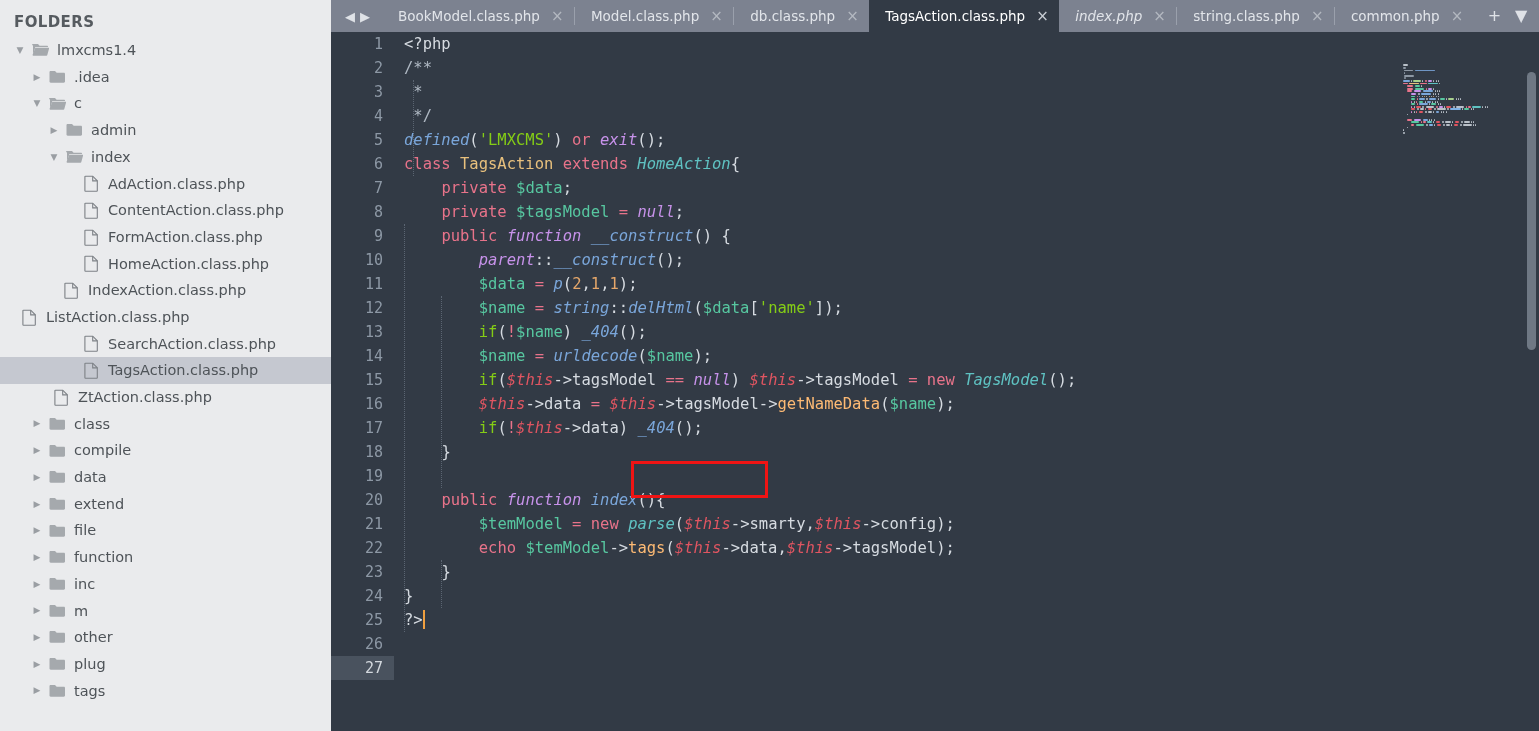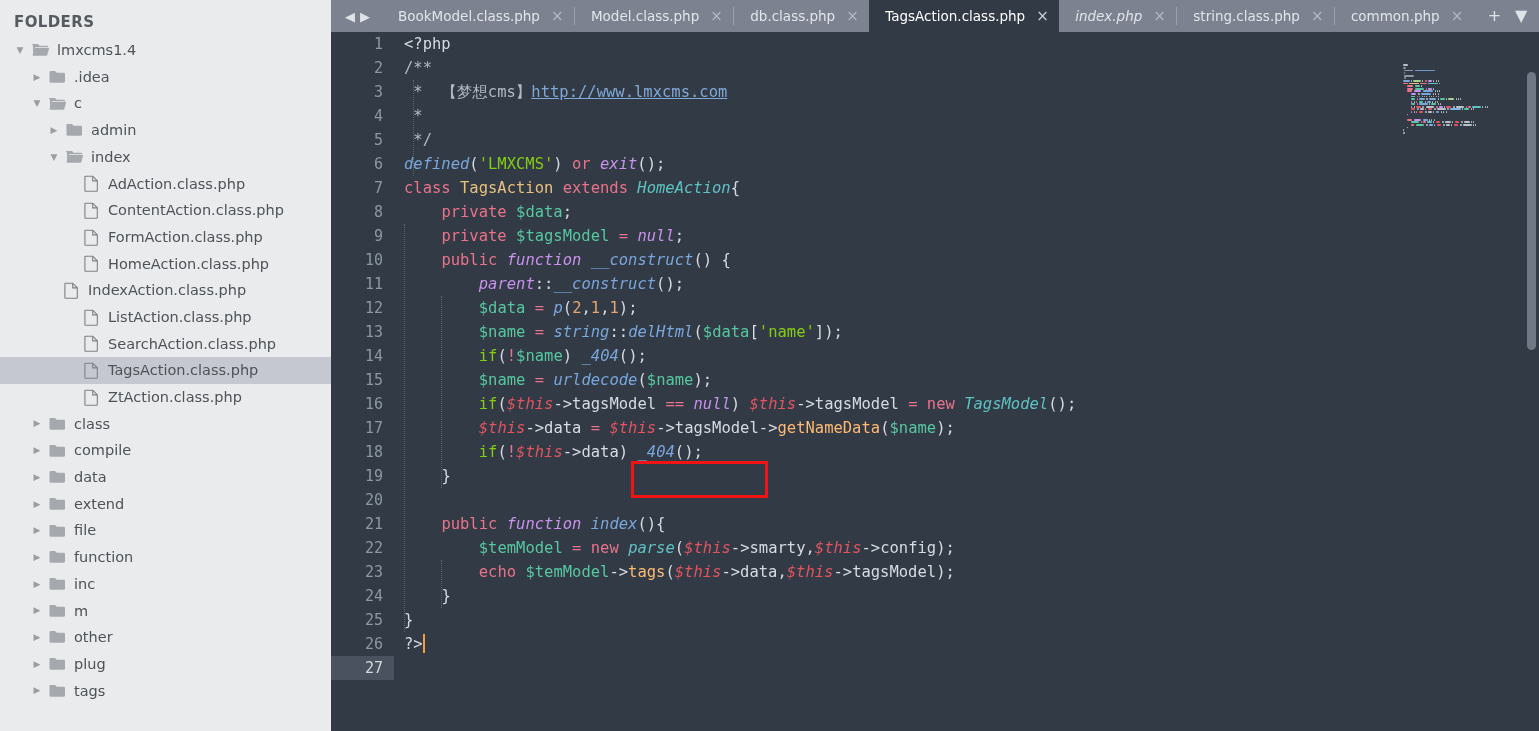--- a/index.html
+++ b/index.html
@@ -306,51 +306,51 @@
         <div class="row" style="padding-left: 42px;">
           <div class="arrow spacer">▶</div>
           <div class="ico">
             <svg width="15" height="17" viewBox="0 0 15 17">
               <path d="M1.5 1.2h7.2l4.6 4.6v9.9c0 .3-.3.6-.6.6H1.5a.6.6 0 0 1-.6-.6V1.8c0-.3.3-.6.6-.6z" fill="none" stroke="#7d8186" stroke-width="1.1"></path>
               <path d="M8.7 1.3v4.6h4.6" fill="none" stroke="#7d8186" stroke-width="1.1"></path>
             </svg>
           </div>
           <div class="lbl">IndexAction.class.php</div>
         </div>
+        <div class="row" style="">
+          <div class="arrow spacer">▶</div>
+          <div class="ico">
+            <svg width="15" height="17" viewBox="0 0 15 17">
+              <path d="M1.5 1.2h7.2l4.6 4.6v9.9c0 .3-.3.6-.6.6H1.5a.6.6 0 0 1-.6-.6V1.8c0-.3.3-.6.6-.6z" fill="none" stroke="#7d8186" stroke-width="1.1"></path>
+              <path d="M8.7 1.3v4.6h4.6" fill="none" stroke="#7d8186" stroke-width="1.1"></path>
+            </svg>
+          </div>
+          <div class="lbl">ListAction.class.php</div>
+        </div>
         <div class="row" style="padding-left: 62px;">
           <div class="arrow spacer">▶</div>
           <div class="ico">
             <svg width="15" height="17" viewBox="0 0 15 17">
               <path d="M1.5 1.2h7.2l4.6 4.6v9.9c0 .3-.3.6-.6.6H1.5a.6.6 0 0 1-.6-.6V1.8c0-.3.3-.6.6-.6z" fill="none" stroke="#7d8186" stroke-width="1.1"></path>
               <path d="M8.7 1.3v4.6h4.6" fill="none" stroke="#7d8186" stroke-width="1.1"></path>
             </svg>
           </div>
-          <div class="lbl">ListAction.class.php</div>
-        </div>
-        <div class="row" style="padding-left: 62px;">
-          <div class="arrow spacer">▶</div>
-          <div class="ico">
-            <svg width="15" height="17" viewBox="0 0 15 17">
-              <path d="M1.5 1.2h7.2l4.6 4.6v9.9c0 .3-.3.6-.6.6H1.5a.6.6 0 0 1-.6-.6V1.8c0-.3.3-.6.6-.6z" fill="none" stroke="#7d8186" stroke-width="1.1"></path>
-              <path d="M8.7 1.3v4.6h4.6" fill="none" stroke="#7d8186" stroke-width="1.1"></path>
-            </svg>
-          </div>
           <div class="lbl">SearchAction.class.php</div>
         </div>
         <div class="row selected" style="padding-left: 62px;">
           <div class="arrow spacer">▶</div>
           <div class="ico">
             <svg width="15" height="17" viewBox="0 0 15 17">
               <path d="M1.5 1.2h7.2l4.6 4.6v9.9c0 .3-.3.6-.6.6H1.5a.6.6 0 0 1-.6-.6V1.8c0-.3.3-.6.6-.6z" fill="none" stroke="#7d8186" stroke-width="1.1"></path>
               <path d="M8.7 1.3v4.6h4.6" fill="none" stroke="#7d8186" stroke-width="1.1"></path>
             </svg>
           </div>
           <div class="lbl">TagsAction.class.php</div>
         </div>
-        <div class="row" style="padding-left: 62px;">
+        <div class="row" style=" margin-left: 32px;">
           <div class="arrow spacer">▶</div>
           <div class="ico">
             <svg width="15" height="17" viewBox="0 0 15 17">
               <path d="M1.5 1.2h7.2l4.6 4.6v9.9c0 .3-.3.6-.6.6H1.5a.6.6 0 0 1-.6-.6V1.8c0-.3.3-.6.6-.6z" fill="none" stroke="#7d8186" stroke-width="1.1"></path>
               <path d="M8.7 1.3v4.6h4.6" fill="none" stroke="#7d8186" stroke-width="1.1"></path>
             </svg>
           </div>
           <div class="lbl">ZtAction.class.php</div>
         </div>
         <div class="row" style="padding-left: 28px;">
@@ -535,21 +535,20 @@
         </div>
       <div class="guides" id="guides">
           <div class="guide" style="left: 19.32px; top: 48px; height: 96px;"></div>
           <div class="guide" style="left: 10px; top: 192px; height: 408px;"></div>
           <div class="guide" style="left: 47.28px; top: 264px; height: 192px;"></div>
           <div class="guide" style="left: 47.28px; top: 528px; height: 48px;"></div>
         </div>
       <div class="codelines" id="codelines">
           <div class="cl"><span class="t-plain">&lt;?php</span></div>
           <div class="cl"><span class="t-cmt">/**</span></div>
-          <div class="cl"><span class="t-cmt"> *  【梦想cms】</span><span class="t-cmt-a">http://www.lmxcms.com</span></div>
           <div class="cl"><span class="t-cmt"> *</span></div>
           <div class="cl"><span class="t-cmt"> */</span></div>
           <div class="cl"><span class="t-fn">defined</span><span class="t-plain">(</span><span class="t-str">'LMXCMS'</span><span class="t-plain">)</span><span class="t-plain"> </span><span class="t-kw">or</span><span class="t-plain"> </span><span class="t-kwi">exit</span><span class="t-plain">(</span><span class="t-plain">)</span><span class="t-plain">;</span></div>
           <div class="cl"><span class="t-kw">class</span><span class="t-plain"> </span><span class="t-cls">TagsAction</span><span class="t-plain"> </span><span class="t-kw">extends</span><span class="t-plain"> </span><span class="t-clsi">HomeAction</span><span class="t-plain">{</span></div>
           <div class="cl"><span class="t-plain"> </span><span class="t-plain"> </span><span class="t-plain"> </span><span class="t-plain"> </span><span class="t-kw">private</span><span class="t-plain"> </span><span class="t-var">$data</span><span class="t-plain">;</span></div>
           <div class="cl"><span class="t-plain"> </span><span class="t-plain"> </span><span class="t-plain"> </span><span class="t-plain"> </span><span class="t-kw">private</span><span class="t-plain"> </span><span class="t-var">$tagsModel</span><span class="t-plain"> </span><span class="t-op">=</span><span class="t-plain"> </span><span class="t-kwi">null</span><span class="t-plain">;</span></div>
           <div class="cl"><span class="t-plain"> </span><span class="t-plain"> </span><span class="t-plain"> </span><span class="t-plain"> </span><span class="t-kw">public</span><span class="t-plain"> </span><span class="t-kwi">function</span><span class="t-plain"> </span><span class="t-fn">__construct</span><span class="t-plain">(</span><span class="t-plain">)</span><span class="t-plain"> </span><span class="t-plain">{</span></div>
           <div class="cl"><span class="t-plain"> </span><span class="t-plain"> </span><span class="t-plain"> </span><span class="t-plain"> </span><span class="t-plain"> </span><span class="t-plain"> </span><span class="t-plain"> </span><span class="t-plain"> </span><span class="t-kwi">parent</span><span class="t-plain">::</span><span class="t-fn">__construct</span><span class="t-plain">(</span><span class="t-plain">)</span><span class="t-plain">;</span></div>
           <div class="cl"><span class="t-plain"> </span><span class="t-plain"> </span><span class="t-plain"> </span><span class="t-plain"> </span><span class="t-plain"> </span><span class="t-plain"> </span><span class="t-plain"> </span><span class="t-plain"> </span><span class="t-var">$data</span><span class="t-plain"> </span><span class="t-op">=</span><span class="t-plain"> </span><span class="t-fn">p</span><span class="t-plain">(</span><span class="t-num">2</span><span class="t-plain">,</span><span class="t-num">1</span><span class="t-plain">,</span><span class="t-num">1</span><span class="t-plain">)</span><span class="t-plain">;</span></div>
           <div class="cl"><span class="t-plain"> </span><span class="t-plain"> </span><span class="t-plain"> </span><span class="t-plain"> </span><span class="t-plain"> </span><span class="t-plain"> </span><span class="t-plain"> </span><span class="t-plain"> </span><span class="t-var">$name</span><span class="t-plain"> </span><span class="t-op">=</span><span class="t-plain"> </span><span class="t-fn">string</span><span class="t-plain">::</span><span class="t-fn">delHtml</span><span class="t-plain">(</span><span class="t-var">$data</span><span class="t-plain">[</span><span class="t-str">'name'</span><span class="t-plain">]</span><span class="t-plain">)</span><span class="t-plain">;</span></div>

